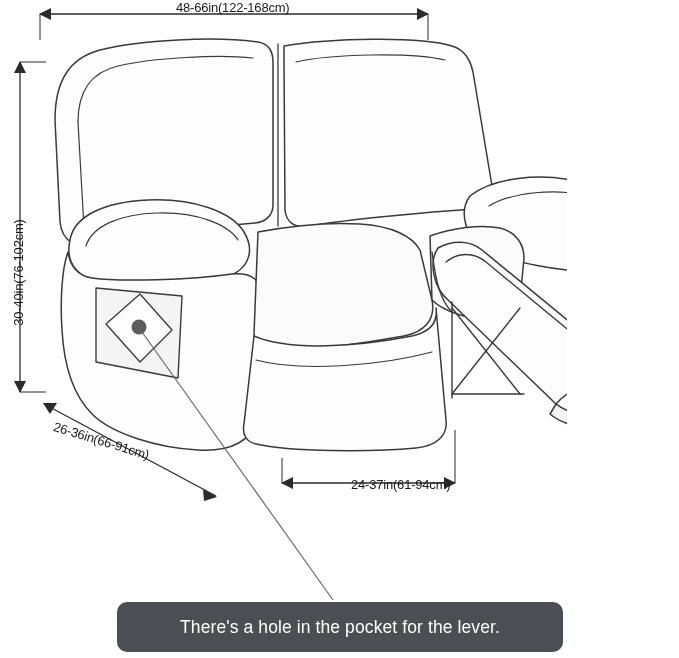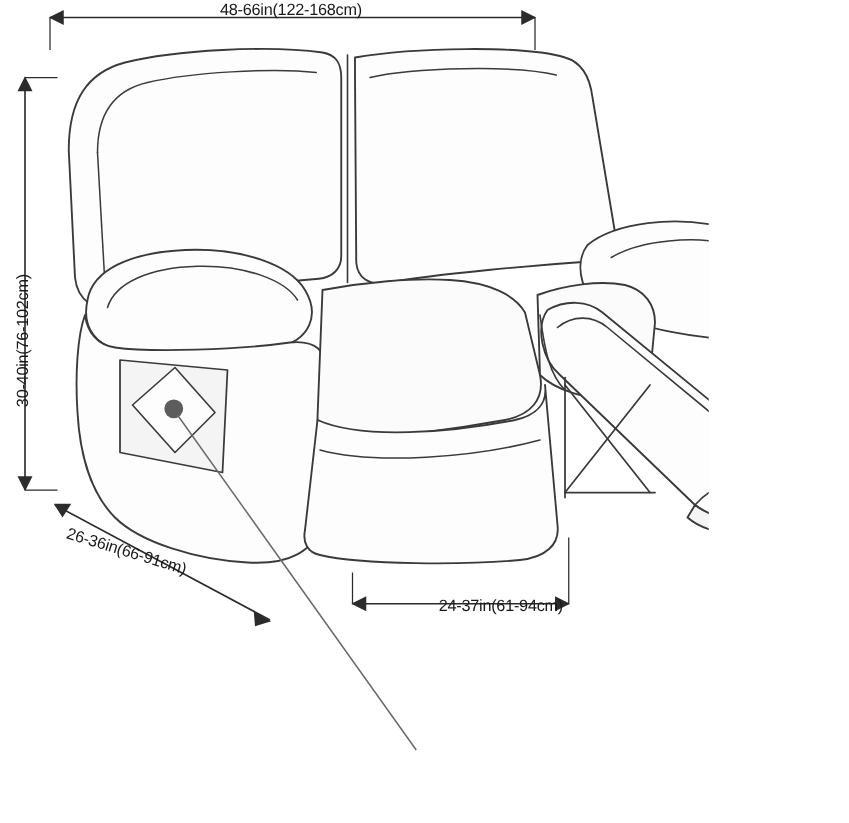--- a/index.html
+++ b/index.html
@@ -213,14 +213,17 @@
   </svg>
 
   <div class="dim-label" id="label-width">48-66in(122-168cm)</div>
 
   <div class="dim-label" id="label-height">30-40in(76-102cm)</div>
 
   <div class="dim-label" id="label-depth">26-36in(66-91cm)</div>
 
   <div class="dim-label" id="label-seat">24-37in(61-94cm)</div>
 
+  <div id="callout-box">
+    <span id="callout-text">There's a hole in the pocket for the lever.</span>
+  </div>
 
 </div>
 
 </body></html>

